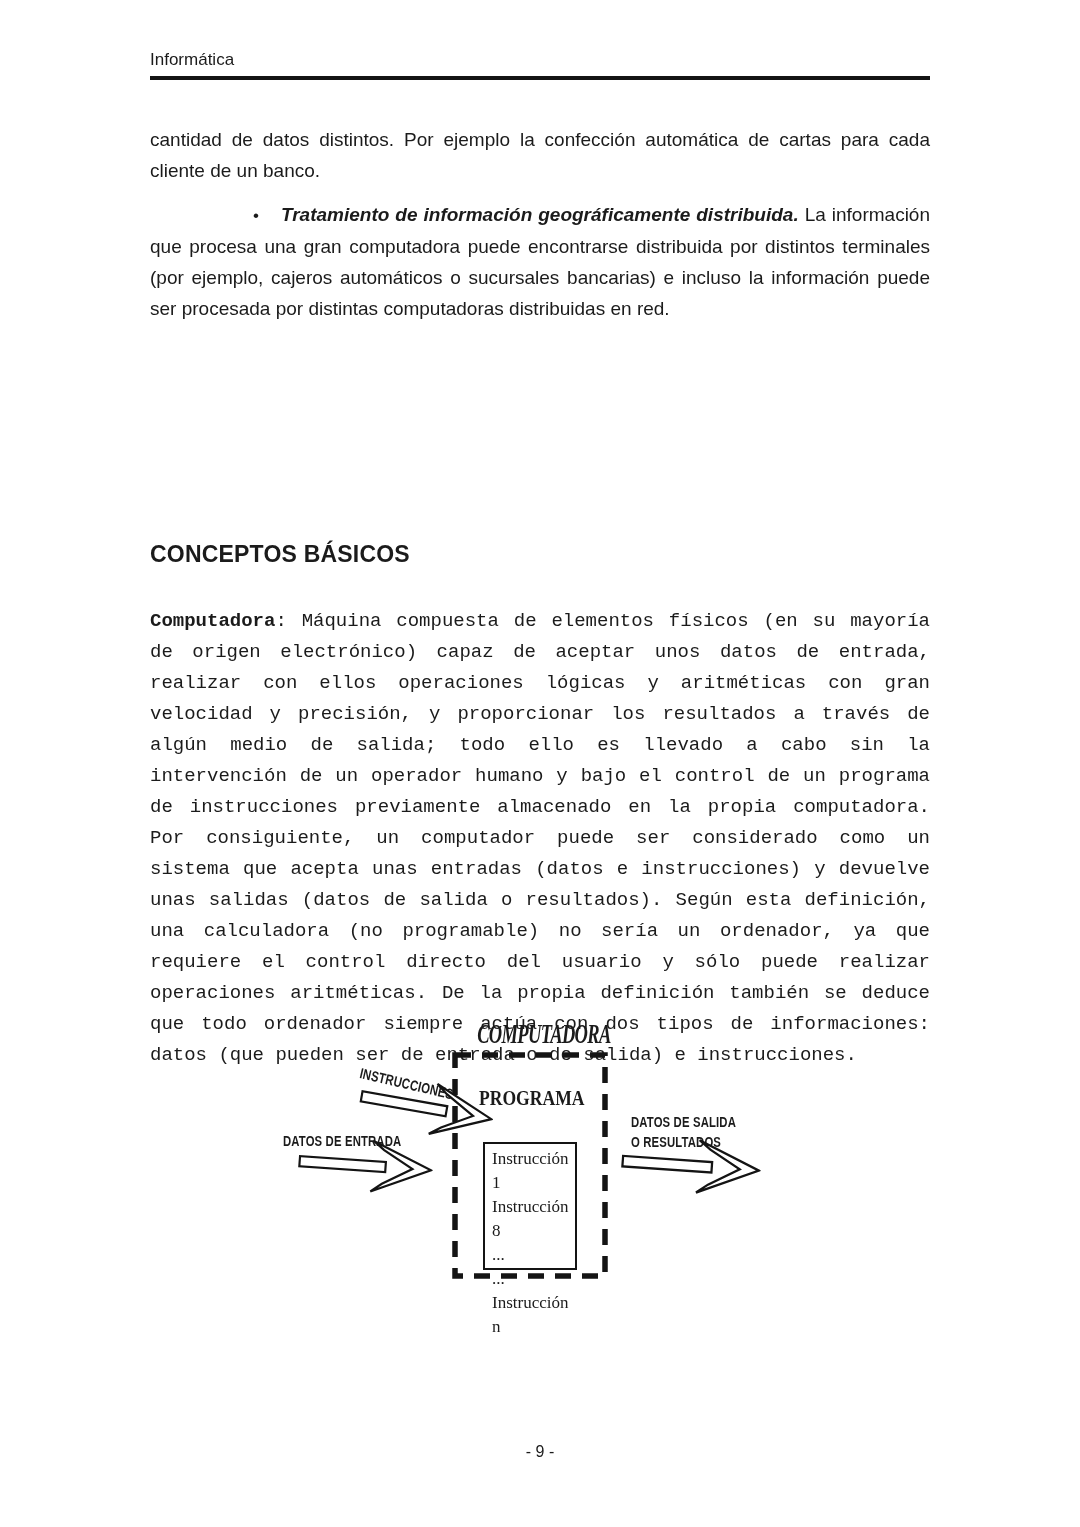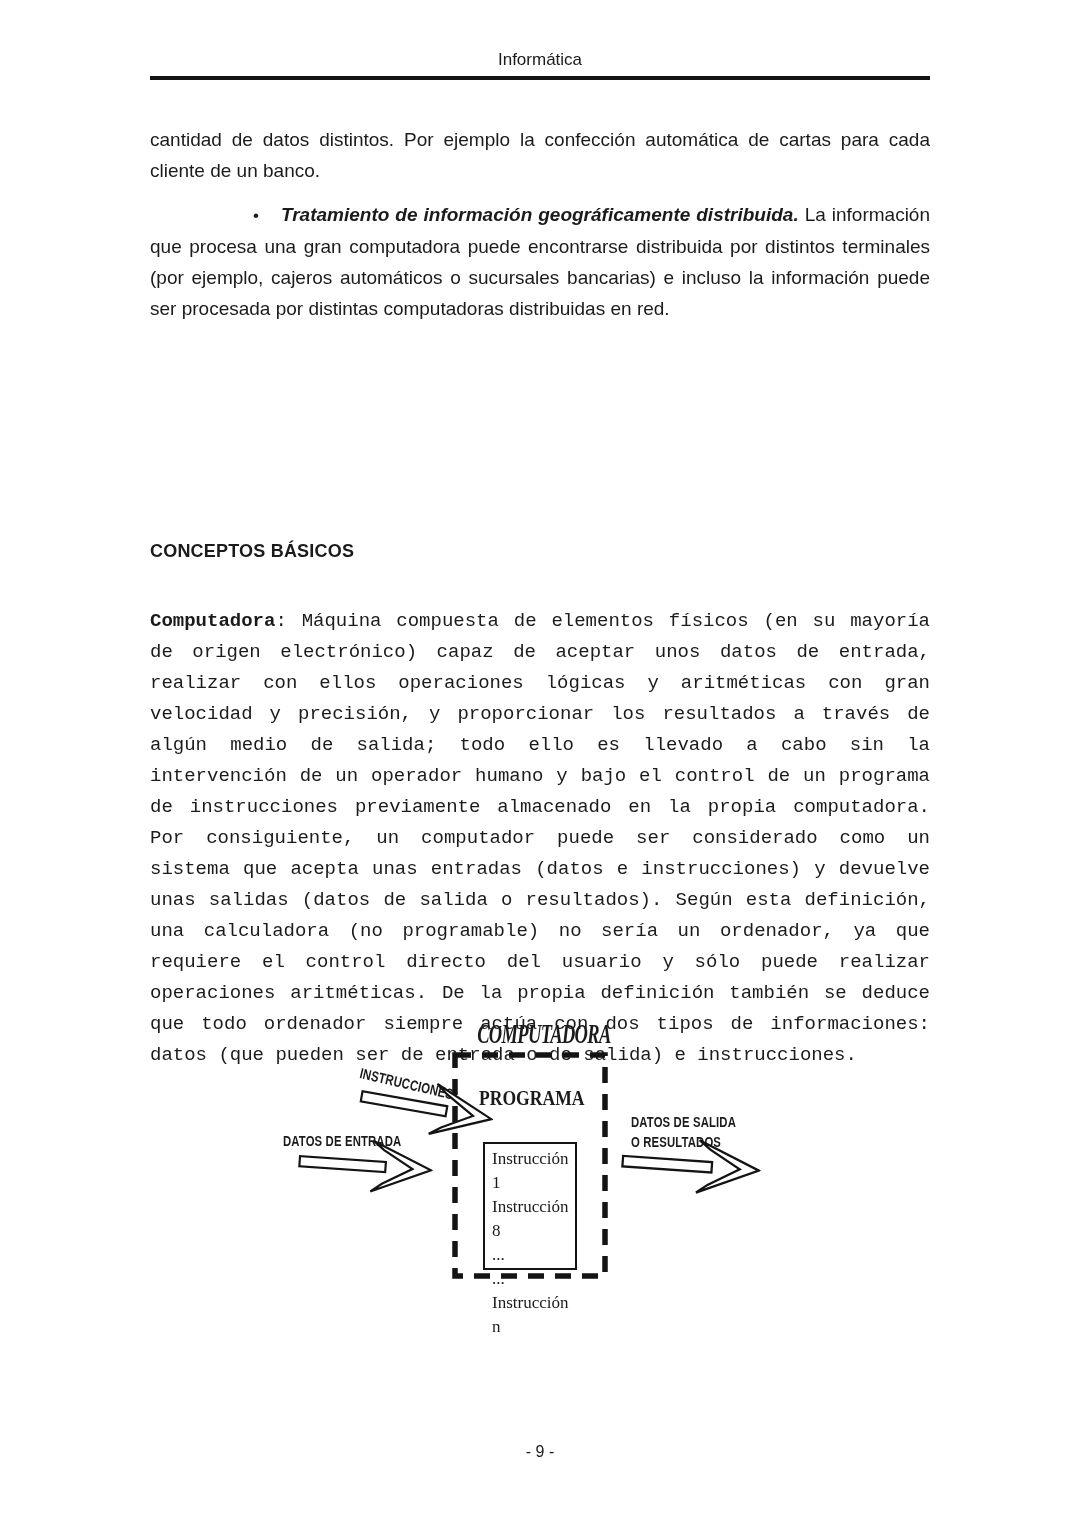--- a/index.html
+++ b/index.html
@@ -12,21 +12,21 @@
     background: #ffffff;
     color: #1b1b1b;
     font-family: "Liberation Sans", "DejaVu Sans", sans-serif;
     overflow: hidden;
   }
   .abs { position: absolute; left: 150px; width: 780px; }
 
   
   .page-header {
     top: 50px;
-    text-align: center;
+    text-align: left;
     font-size: 17px;
     padding-bottom: 6px;
     border-bottom: 4px solid #141414;
   }
 
   
   .body-text {
     font-size: 19px;
     line-height: 31px;
     text-align: justify;
@@ -45,21 +45,21 @@
     left: 141px;
     width: 798px;
     top: 443px;
     border: 2px solid #141414;
     padding: 5px 10px 8px 10px;
   }
   .note-box p { font-style: italic; }
 
   .section-heading {
     top: 541px;
-    font-size: 18px;
+    font-size: 23px;
     font-weight: bold;
     letter-spacing: 0.2px;
   }
 
   
   .diagram { top: 1006px; height: 300px; }
   .diagram * { position: absolute; }
   .diagram-title {
     left: 300px; top: 12px; width: 160px;
     text-align: center;

